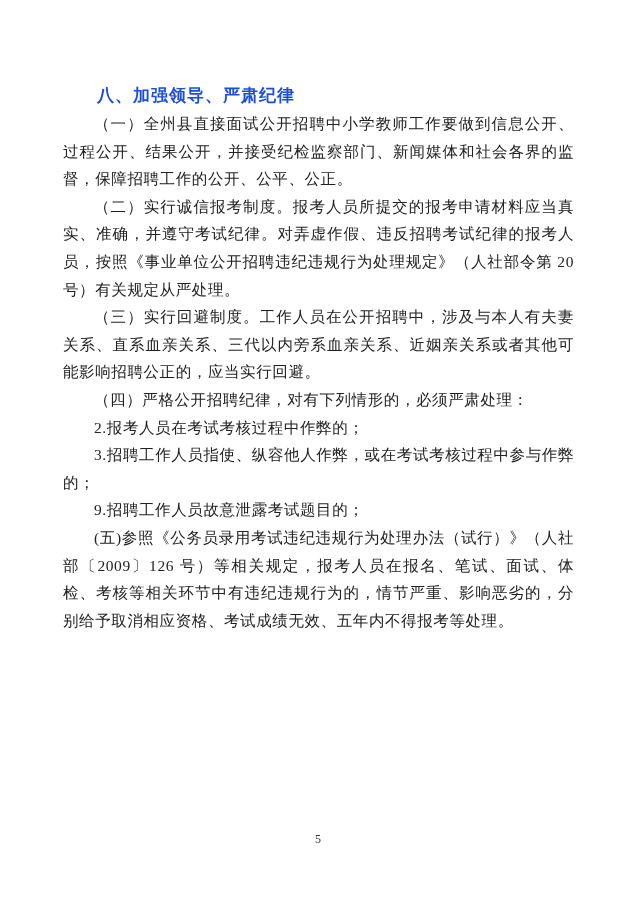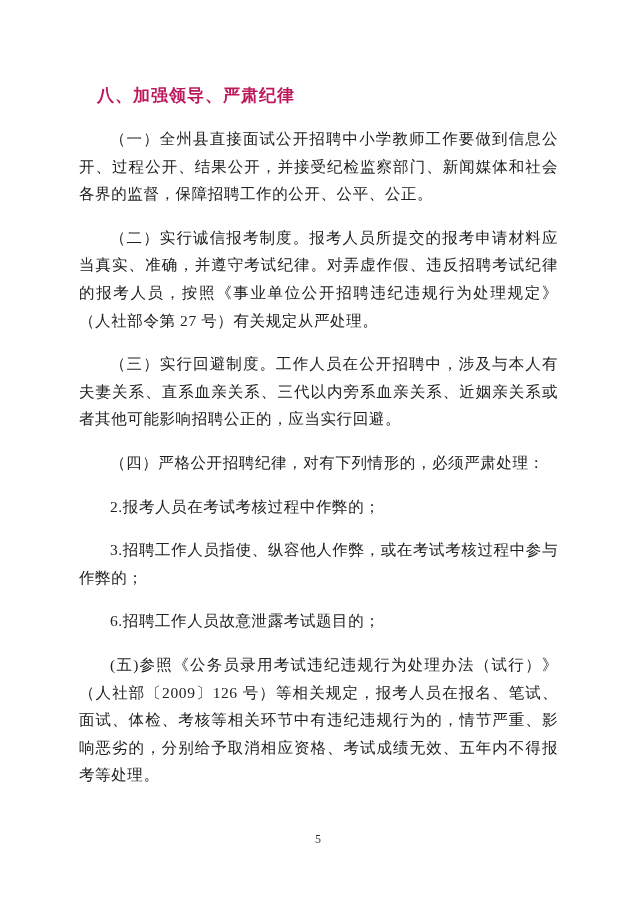--- a/index.html
+++ b/index.html
@@ -22,25 +22,25 @@
     top: 82px;
     width: 511px;
   }
   .heading {
     margin: 0 0 1px 0;
     font-family: "Liberation Sans", sans-serif;
     font-weight: bold;
     font-size: 17px;
     line-height: 27px;
     text-indent: 2em;
-    color: #be185d;
+    color: #1d4ed8;
     letter-spacing: 1px;
   }
   .body-para {
-    margin: 16px;
+    margin: 0;
     font-size: 15.5px;
     line-height: 27.6px;
     text-align: justify;
     text-justify: inter-ideograph;
     text-indent: 2em;
     letter-spacing: 0.6px;
     color: #212121;
   }
   .page-number {
     position: absolute;
@@ -52,22 +52,22 @@
     color: #333333;
   }
 </style>
 </head>
 <body>
 
 <div class="page">
   <div class="content">
     <h1 class="heading">八、加强领导、严肃纪律</h1>
     <p class="body-para">（一）全州县直接面试公开招聘中小学教师工作要做到信息公开、过程公开、结果公开，并接受纪检监察部门、新闻媒体和社会各界的监督，保障招聘工作的公开、公平、公正。</p>
-    <p class="body-para">（二）实行诚信报考制度。报考人员所提交的报考申请材料应当真实、准确，并遵守考试纪律。对弄虚作假、违反招聘考试纪律的报考人员，按照《事业单位公开招聘违纪违规行为处理规定》（人社部令第 27 号）有关规定从严处理。</p>
+    <p class="body-para">（二）实行诚信报考制度。报考人员所提交的报考申请材料应当真实、准确，并遵守考试纪律。对弄虚作假、违反招聘考试纪律的报考人员，按照《事业单位公开招聘违纪违规行为处理规定》（人社部令第 20 号）有关规定从严处理。</p>
     <p class="body-para">（三）实行回避制度。工作人员在公开招聘中，涉及与本人有夫妻关系、直系血亲关系、三代以内旁系血亲关系、近姻亲关系或者其他可能影响招聘公正的，应当实行回避。</p>
     <p class="body-para">（四）严格公开招聘纪律，对有下列情形的，必须严肃处理：</p>
     <p class="body-para">2.报考人员在考试考核过程中作弊的；</p>
     <p class="body-para">3.招聘工作人员指使、纵容他人作弊，或在考试考核过程中参与作弊的；</p>
-    <p class="body-para">6.招聘工作人员故意泄露考试题目的；</p>
+    <p class="body-para">9.招聘工作人员故意泄露考试题目的；</p>
     <p class="body-para">(五)参照《公务员录用考试违纪违规行为处理办法（试行）》（人社部〔2009〕126 号）等相关规定，报考人员在报名、笔试、面试、体检、考核等相关环节中有违纪违规行为的，情节严重、影响恶劣的，分别给予取消相应资格、考试成绩无效、五年内不得报考等处理。</p>
   </div>
   <div class="page-number">5</div>
 </div>
 
 </body></html>

